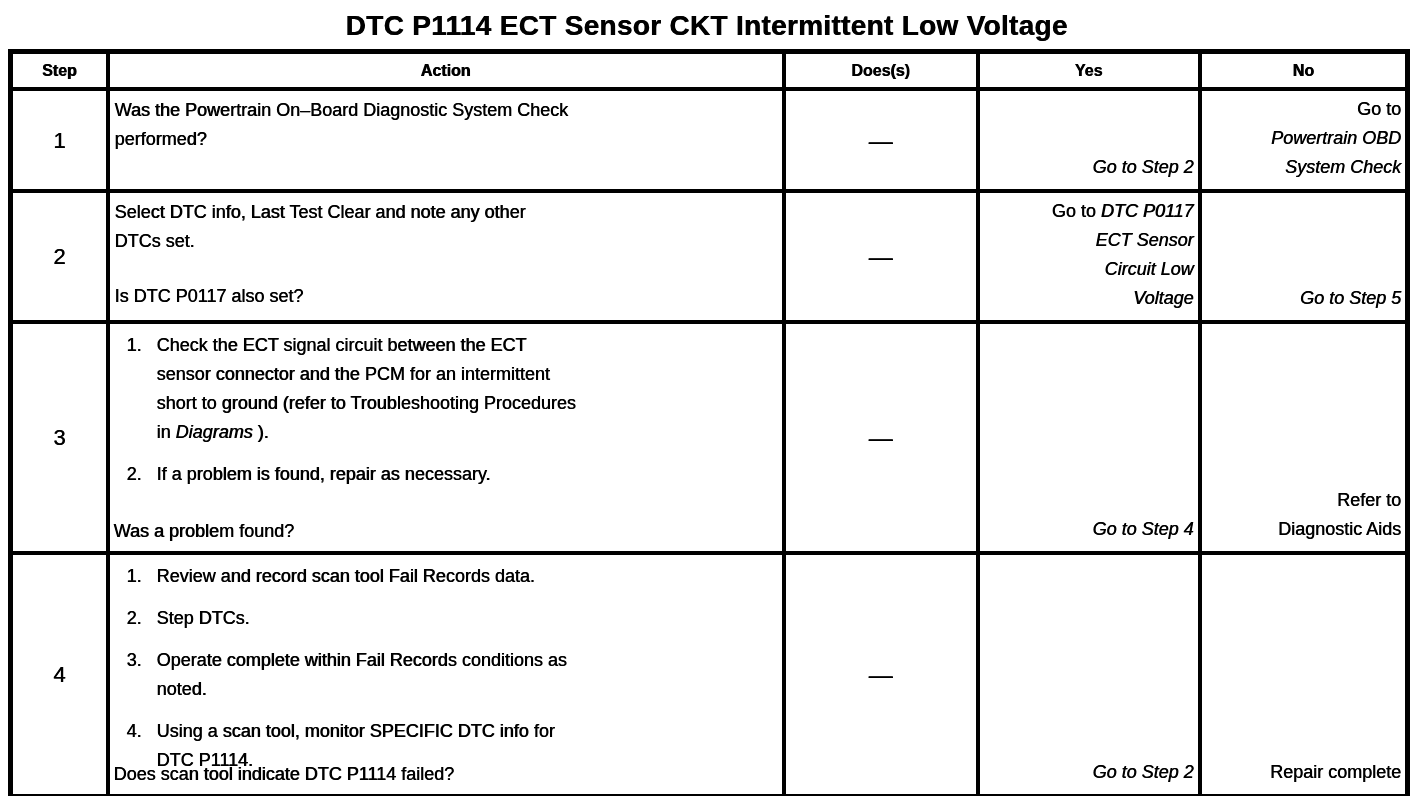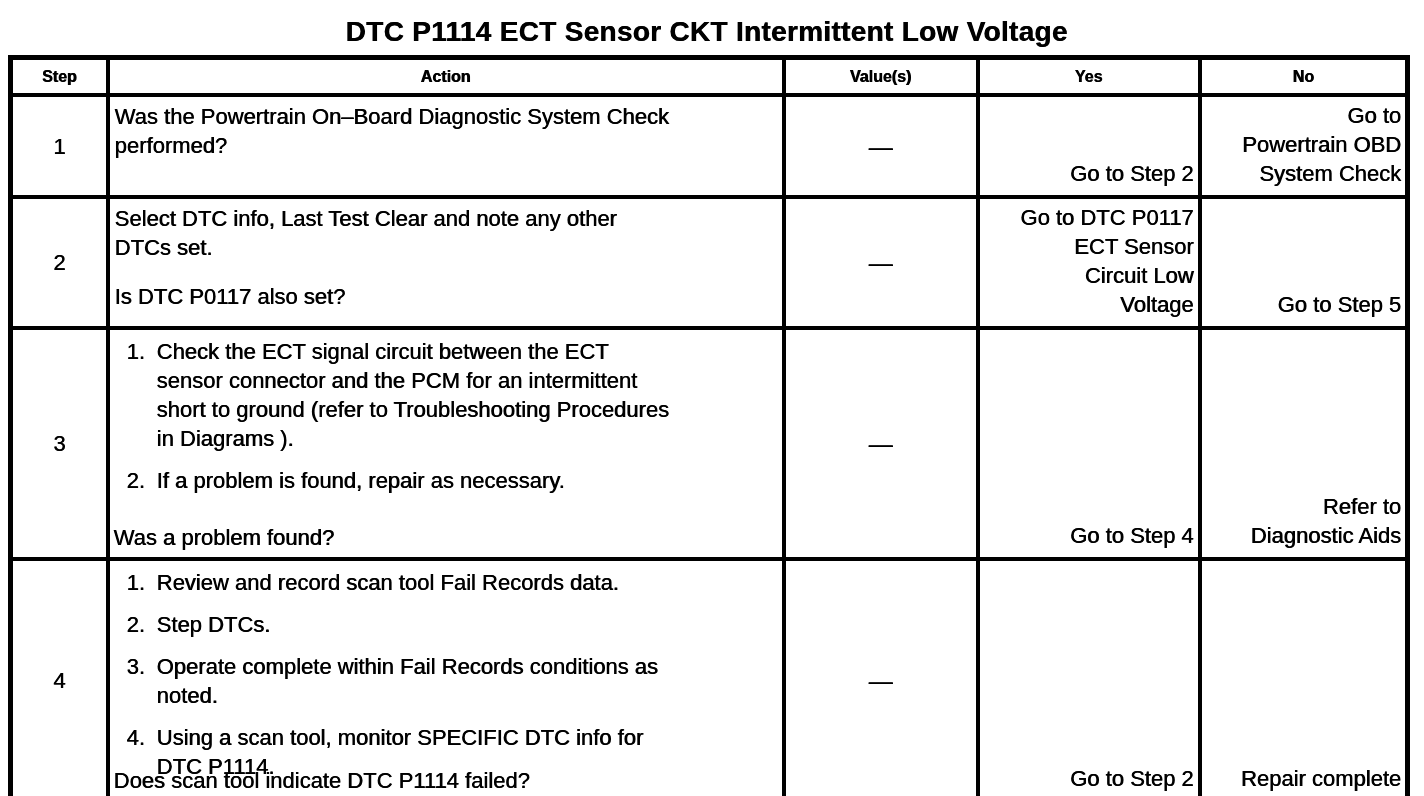--- a/index.html
+++ b/index.html
@@ -1,51 +1,51 @@
 <!DOCTYPE html>
 <html><head>
 <meta charset="utf-8">
 <style>
   * { margin:0; padding:0; box-sizing:border-box; }
   html,body { width:1424px; height:796px; background:#fff; overflow:hidden; }
   body {
     font-family: "Liberation Sans", "DejaVu Sans", sans-serif;
     color:#000;
   }
-  .page { width:1424px; height:792px; background:#fff; padding-top:16px; }
+  .page { width:1424px; height:792px; background:#fff; padding-top:10px; }
   
   .page { text-shadow: 0.6px 0.3px 0 #000; }
 
   .title {
     width:1397px; margin-left:8px;
     text-align:center;
     font-size:28px; font-weight:bold; letter-spacing:0.3px;
     margin-bottom:7px;
   }
 
   table.diag {
     table-layout:fixed; border-collapse:collapse;
     margin-left:8px; width:1397px;
     border:5px solid #000;
   }
-  td, th { border:4px solid #000; font-size:22px; line-height:29px; }
+  td, th { border:4px solid #000; font-size:18px; line-height:29px; }
   th {
     height:28px; text-align:center; vertical-align:middle;
     font-size:16px; font-weight:bold; padding:2px 0;
   }
   .t { white-space:pre-line; }
-  .it { }
+  .it { font-style:italic; }
 
   td.step { text-align:center; vertical-align:middle; font-size:22px; }
   td.action { vertical-align:top; position:relative; text-align:left; }
   td.value { text-align:center; vertical-align:middle; font-size:24px; }
   td.yes, td.no { text-align:right; vertical-align:bottom; padding:4px 4px 7px 4px; }
 
   .pad { padding:5px 10px 4px 5px; }
-  .q-static { margin-top:20px; }
+  .q-static { margin-top:26px; }
   .q-bottom { position:absolute; left:4px; bottom:5px; white-space:pre-line; }
 
   .list { padding:7px 8px 0 17px; }
   .li { display:grid; grid-template-columns:30px 1fr; }
   .li + .li { margin-top:13px; }
   .num { text-align:left; }
 
   .blocky { display:block; }
   .r1 td, .r2 td, .r3 td, .r4 td { overflow:hidden; }
 </style>
@@ -61,21 +61,21 @@
       <col style="width:97px">
       <col style="width:676px">
       <col style="width:194px">
       <col style="width:222px">
       <col style="width:208px">
     </colgroup>
     <thead>
       <tr>
         <th>Step</th>
         <th>Action</th>
-        <th>Value(s)</th>
+        <th>Does(s)</th>
         <th>Yes</th>
         <th>No</th>
       </tr>
     </thead>
     <tbody>
 
       <tr class="r1" style="height:99px">
         <td class="step">1</td>
         <td class="action">
           <div class="pad t">Was the Powertrain On–Board Diagnostic System Check

